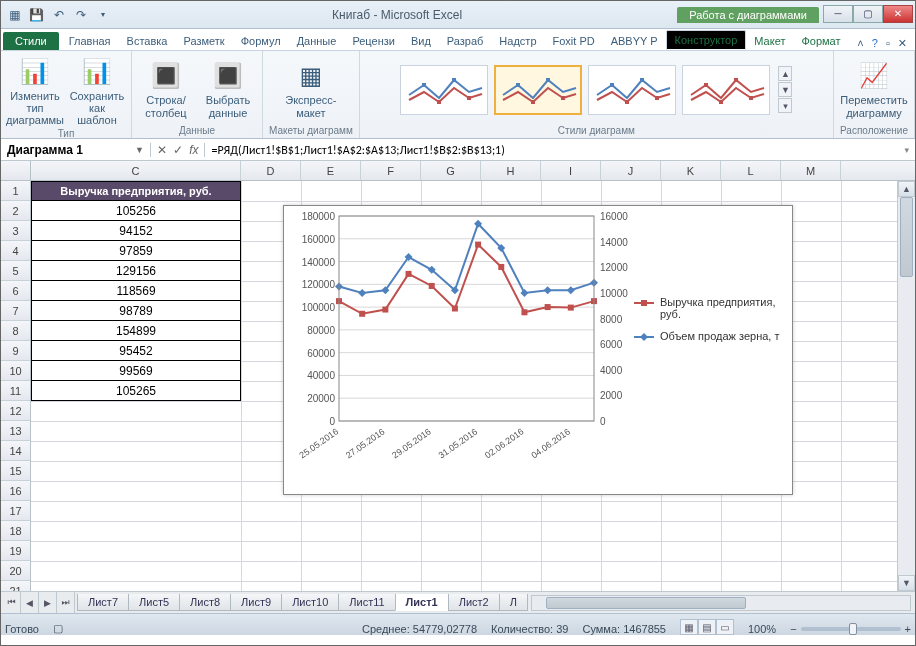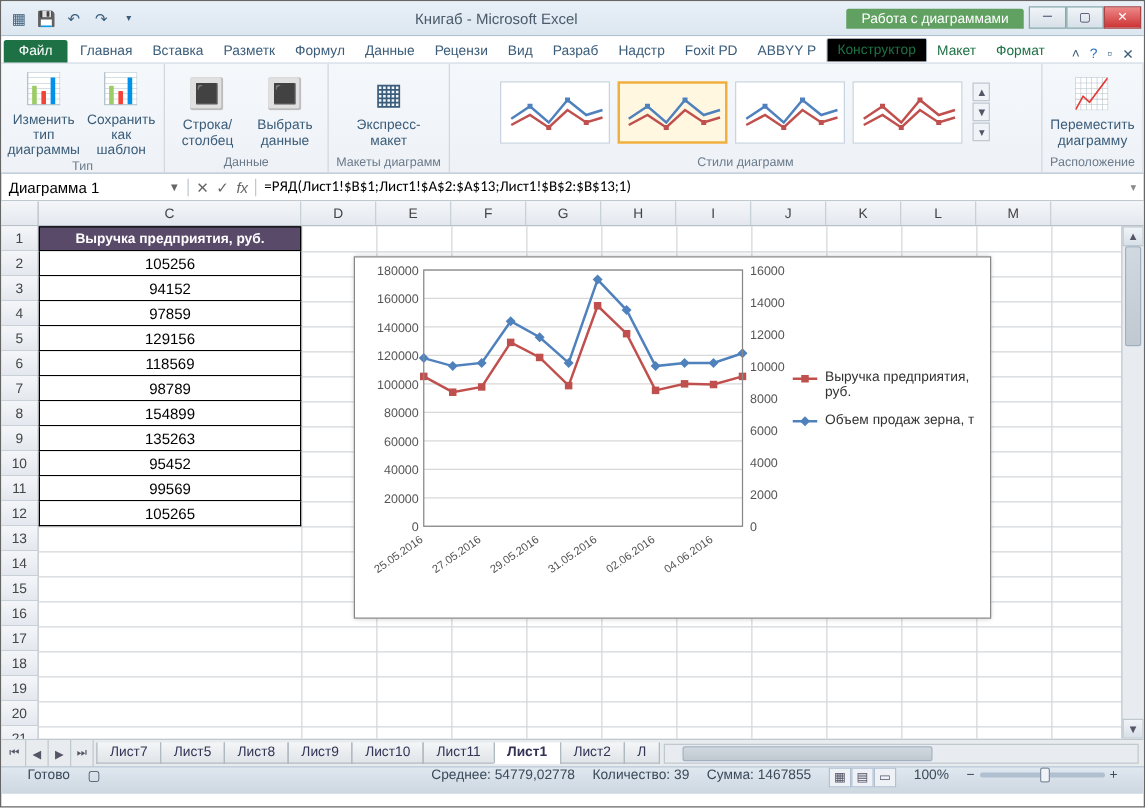--- a/index.html
+++ b/index.html
@@ -30,21 +30,21 @@
 .bigbtn { width:56px; display:flex; flex-direction:column; align-items:center; gap:2px; text-align:center; line-height:1.1; color:#3b5d7a; cursor:pointer; padding:2px;}
 .bigbtn .ico { width:32px; height:32px; display:flex; align-items:center; justify-content:center; font-size:24px;}
 .rgroup .glabel { font-size:10px; color:#6a7a8a; text-align:center;}
 .chart-style { width:88px; height:50px; border:1px solid #c9d4e0; background:#fff; display:flex; align-items:center; justify-content:center; cursor:pointer; position:relative;}
 .chart-style.sel { border:2px solid #f0b040; background:#fff7e0;}
 .style-arrows{ width:14px; display:flex; flex-direction:column; gap:1px; margin-left:2px;}
 .style-arrows span{ height:15px; border:1px solid #c0c8d0; background:#f0f4f8; font-size:9px; display:flex; align-items:center; justify-content:center; color:#556;}
 
 
 .fxrow { height:22px; border-bottom:1px solid #c0c8d0; display:flex; align-items:center; font-size:12px;}
-.namebox { width:150px; border-right:1px solid #c0c8d0; padding:0 6px; display:flex; align-items:center; justify-content:space-between;}
+.namebox { width:150px; border-right:1px solid #c0c8d0; padding:0 6px; display:flex; align-items:center; justify-content:space-between;font-weight:bold;}
 .namebox .dd { font-size:9px; color:#666;}
 .fxctl { display:flex; align-items:center; gap:6px; padding:0 6px; color:#666; border-right:1px solid #c0c8d0;}
 .fxbar { flex:1; padding:0 6px; font-family:Calibri,Arial; font-size:12px;}
 
 
 .sheet-wrap { position:relative; height:430px; overflow:hidden;}
 .colheads { display:flex; height:20px; background:linear-gradient(#f4f6f9,#e4e8ee); border-bottom:1px solid #b8c0c8; font-size:11px;}
 .ch { border-right:1px solid #c8d0d8; display:flex; align-items:center; justify-content:center; color:#444;}
 .rowheads { position:absolute; left:0; top:20px; width:30px;}
 .rh { height:20px; border-bottom:1px solid #c8d0d8; border-right:1px solid #b8c0c8; background:linear-gradient(#f4f6f9,#e4e8ee); display:flex; align-items:center; justify-content:center; font-size:11px; color:#444;}
@@ -69,21 +69,21 @@
 
 .sheettab-row { height:22px; background:#e8ecee; display:flex; align-items:center; font-size:11px; border-top:1px solid #c0c8d0;}
 .nav-btns { display:flex; gap:0; padding:0 2px; height:100%;}
 .nav-btns span { width:18px; display:flex; align-items:center; justify-content:center; border-right:1px solid #c0c8d0; color:#556; cursor:pointer; font-size:9px;}
 .stab { padding:2px 10px; background:linear-gradient(#f4f6f8,#e0e4e8); border:1px solid #b0b8c0; border-top:none; margin-right:-1px; cursor:pointer; color:#335;}
 .stab.active { background:#fff; font-weight:bold; border-bottom:1px solid #fff;}
 .hscroll { flex:1; height:16px; background:#e8ecf0; margin:0 4px; position:relative; border:1px solid #c0c8d0;}
 .hscroll .thumb { position:absolute; top:1px; bottom:1px; left:14px; width:200px; background:linear-gradient(#d0d8e0,#c0c8d0); border:1px solid #a0b0c0; border-radius:2px;}
 
 
-.status { height:22px; background:linear-gradient(#dfe7ef,#cdd7e1); border-top:1px solid #b0c0d0; display:flex; align-items:flex-start; font-size:11px; color:#3a4a5a; padding:0 21px; gap:14px;}
+.status { height:22px; background:linear-gradient(#dfe7ef,#cdd7e1); border-top:1px solid #b0c0d0; display:flex; align-items:flex-end; font-size:11px; color:#3a4a5a; padding:0 4px; gap:14px;}
 .status .spacer { flex:1;}
 .zoom { display:flex; align-items:center; gap:4px;}
 .zoom-track { width:100px; height:4px; background:#b0c0d0; position:relative; border-radius:2px;}
 .zoom-thumb { position:absolute; left:48px; top:-4px; width:8px; height:12px; background:#f0f4f8; border:1px solid #8090a0; border-radius:2px;}
 .viewbtns span { width:18px; height:16px; display:inline-flex; align-items:center; justify-content:center; border:1px solid #b0c0d0; background:#eef2f6; font-size:10px; color:#556;}
 </style>
 </head>
 <body>
 
 <div class="titlebar">
@@ -99,21 +99,21 @@
   </div>
   <span class="chart-tools-tab">Работа с диаграммами</span>
   <div class="winbtns">
     <div class="winbtn">─</div>
     <div class="winbtn">▢</div>
     <div class="winbtn close">✕</div>
   </div>
 </div>
 
 <div class="ribbon-tabs">
-  <div class="file-tab">Файл</div>
+  <div class="file-tab">Стили</div>
   <div id="rtabs-std" style="display: contents;"><span class="rtab">Главная</span><span class="rtab">Вставка</span><span class="rtab">Разметк</span><span class="rtab">Формул</span><span class="rtab">Данные</span><span class="rtab">Рецензи</span><span class="rtab">Вид</span><span class="rtab">Разраб</span><span class="rtab">Надстр</span><span class="rtab">Foxit PD</span><span class="rtab">ABBYY P</span></div>
   <div id="rtabs-chart" style="display: contents;"><span class="rtab green active">Конструктор</span><span class="rtab green ">Макет</span><span class="rtab green ">Формат</span></div>
   <div class="help">
     <span>˄</span>
     <span style="color:#2a70c8">?</span>
     <span>▫</span>
     <span>✕</span>
   </div>
 </div>
 
@@ -300,21 +300,20 @@
       <div class="gridline" style="left:210px;top:0;width:1px;height:420px"></div>
     <div class="cellC" id="cellC">
         <div class="tcell hdr">Выручка предприятия, руб.</div>
         <div class="tcell">105256</div>
         <div class="tcell">94152</div>
         <div class="tcell">97859</div>
         <div class="tcell">129156</div>
         <div class="tcell">118569</div>
         <div class="tcell">98789</div>
         <div class="tcell">154899</div>
-        <div class="tcell">135263</div>
         <div class="tcell">95452</div>
         <div class="tcell">99569</div>
         <div class="tcell">105265</div>
       </div>
     <div class="chart">
       <svg id="chartsvg" width="508" height="288">
           <line x1="55" y1="215" x2="310" y2="215" stroke="#d8d8d8"></line>
           <text x="51" y="219" text-anchor="end" font-size="10" fill="#555">0</text>
           <line x1="55" y1="192.22222222222223" x2="310" y2="192.22222222222223" stroke="#d8d8d8"></line>
           <text x="51" y="196.22222222222223" text-anchor="end" font-size="10" fill="#555">20000</text>

